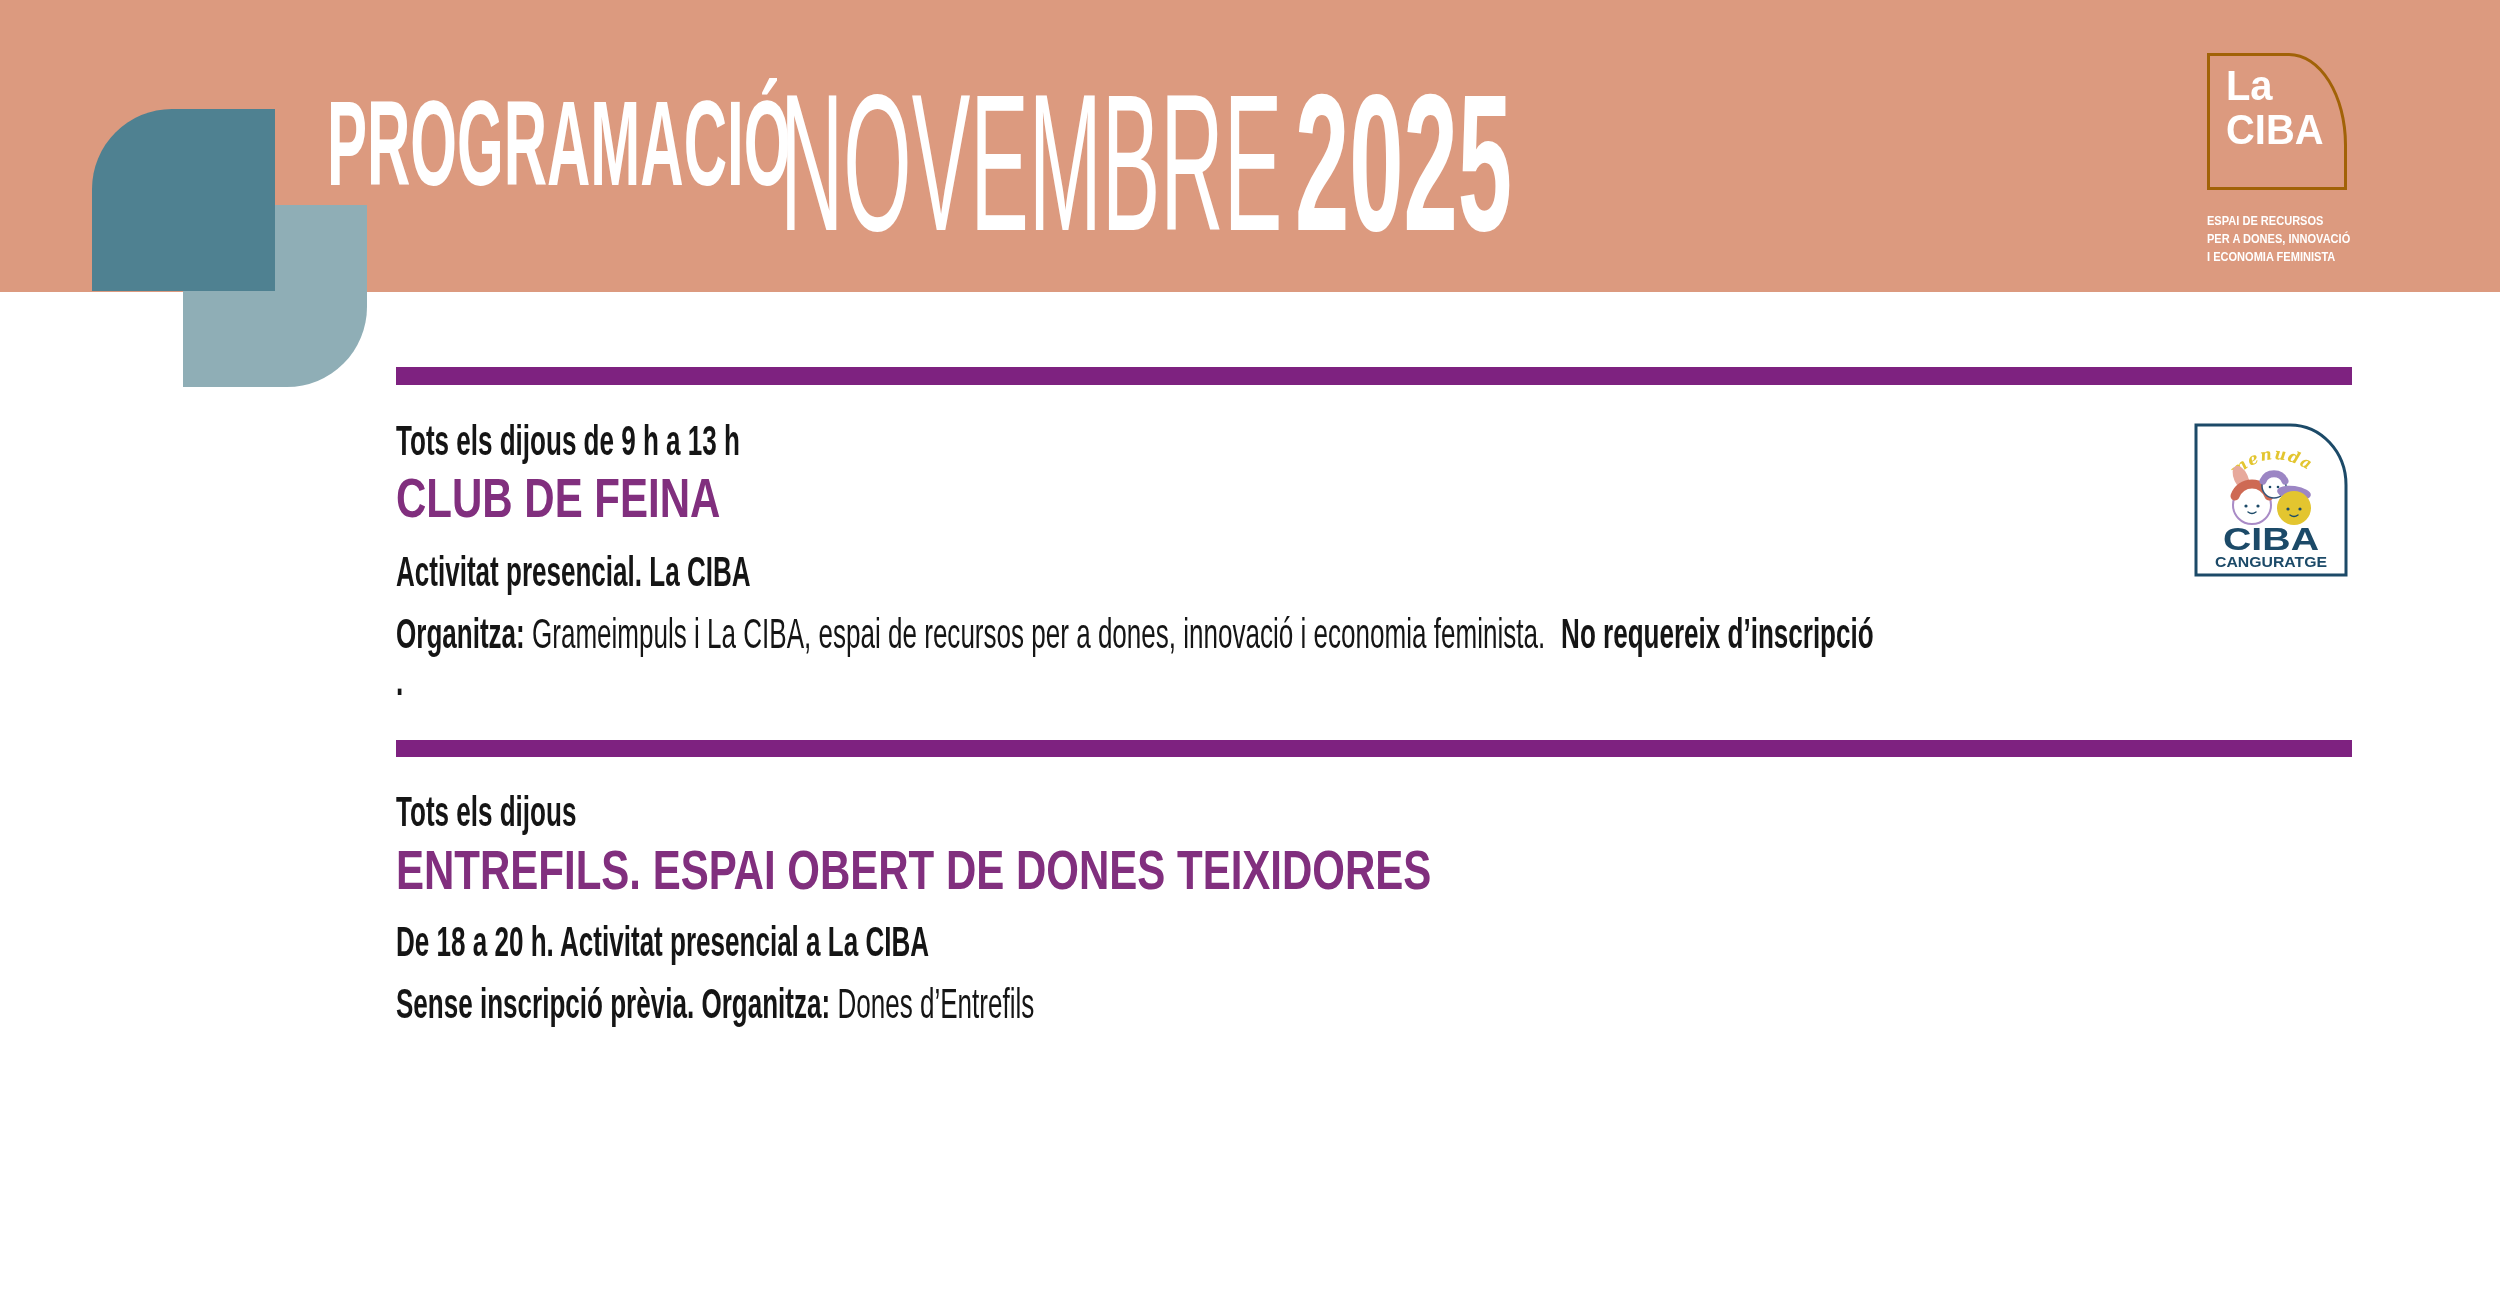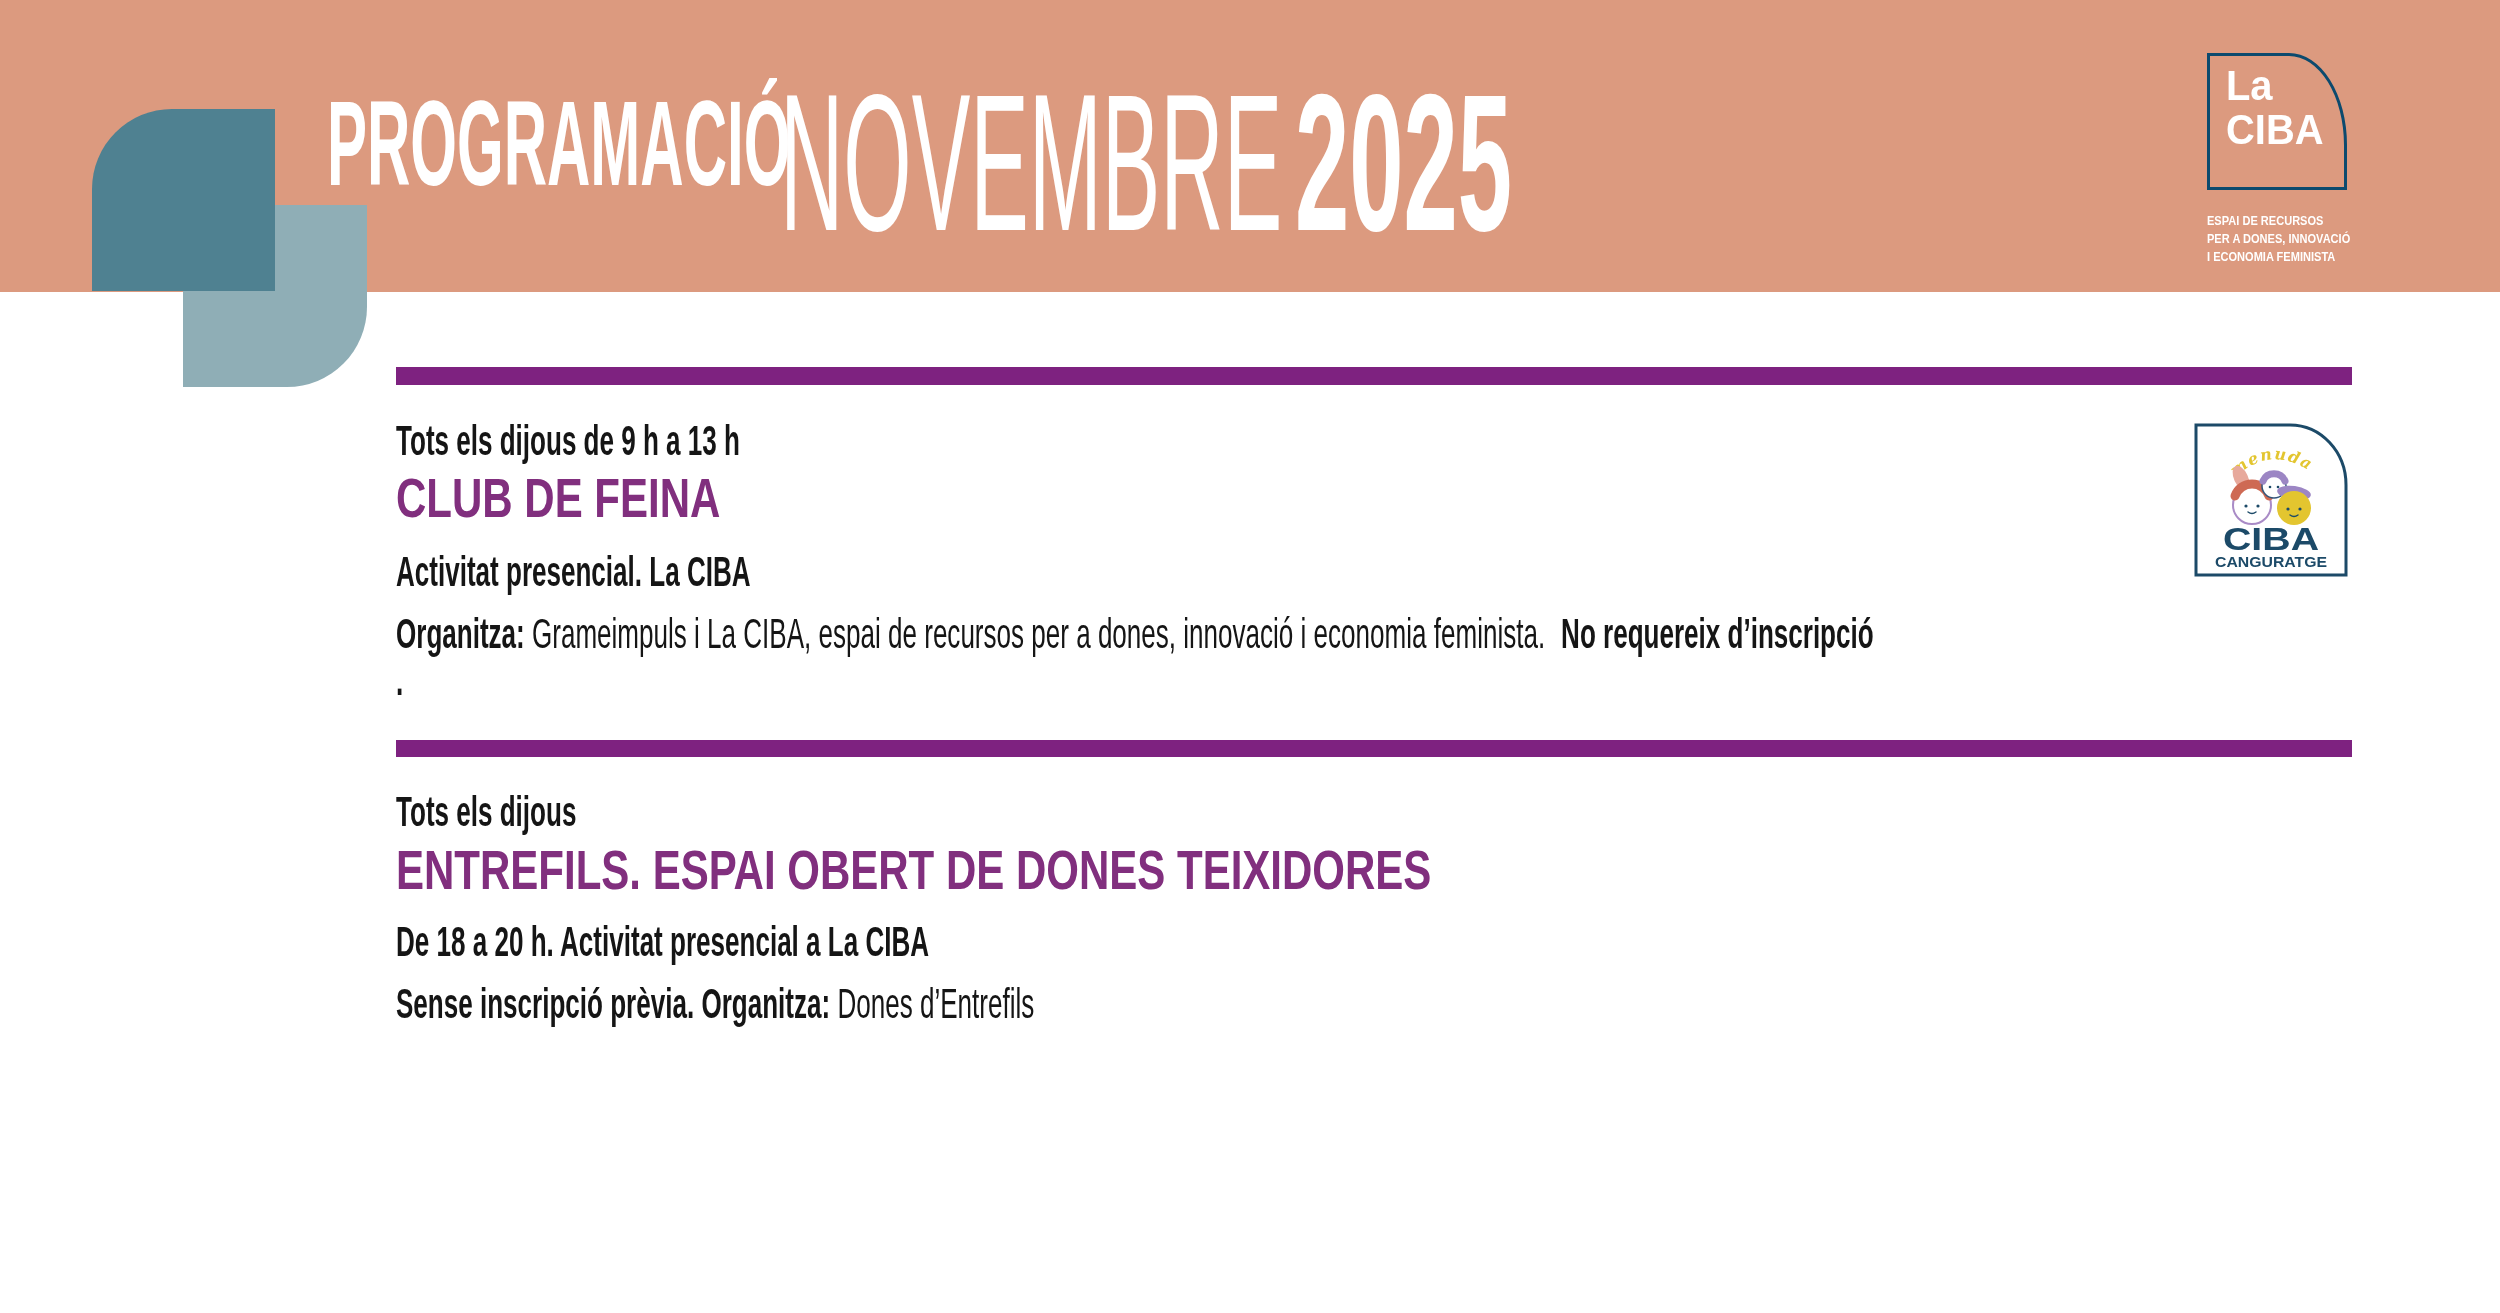--- a/index.html
+++ b/index.html
@@ -12,21 +12,21 @@
   .petal-dark{position:absolute;left:92px;top:109px;width:183px;height:182px;
     background:#4F8191;border-top-left-radius:80px;z-index:3;}
   .petal-light{position:absolute;left:183px;top:205px;width:184px;height:182px;
     background:#8FAEB6;border-bottom-right-radius:80px;z-index:2;}
   .hword{position:absolute;color:#ffffff;line-height:1;white-space:nowrap;z-index:4;}
   .kicker{left:327px;top:83px;font-size:120px;font-weight:700;transform:scaleX(0.50);transform-origin:0 0;}
   .month{left:780px;top:65px;font-size:195px;font-weight:400;transform:scaleX(0.45);transform-origin:0 0;}
   .year{left:1295px;top:65px;font-size:195px;font-weight:700;transform:scaleX(0.50);transform-origin:0 0;}
   
   .logo-box{position:absolute;left:2207px;top:53px;width:140px;height:137px;box-sizing:border-box;
-    border:3px solid #0c4a6e;border-top-right-radius:58px 92px;z-index:4;}
+    border:3px solid #a16207;border-top-right-radius:58px 92px;z-index:4;}
   .logo-text{position:absolute;left:16px;top:8px;color:#fff;font-weight:700;font-size:42px;
     line-height:1.05;transform:scaleX(0.95);transform-origin:0 0;}
   .logo-tagline{position:absolute;left:2207px;top:212px;color:#ffffff;font-weight:700;font-size:13px;
     line-height:1.4;transform:scaleX(0.85);transform-origin:0 0;white-space:nowrap;z-index:4;}
   
   .rule{position:absolute;left:396px;width:1956px;height:18px;background:#7E2280;}
   .rule-1{top:367px;}
   .rule-2{top:740px;height:17px;}
   .line{position:absolute;left:396px;line-height:1;color:#151515;font-weight:700;
     white-space:nowrap;transform:scaleX(0.62);transform-origin:0 0;font-size:42px;}

